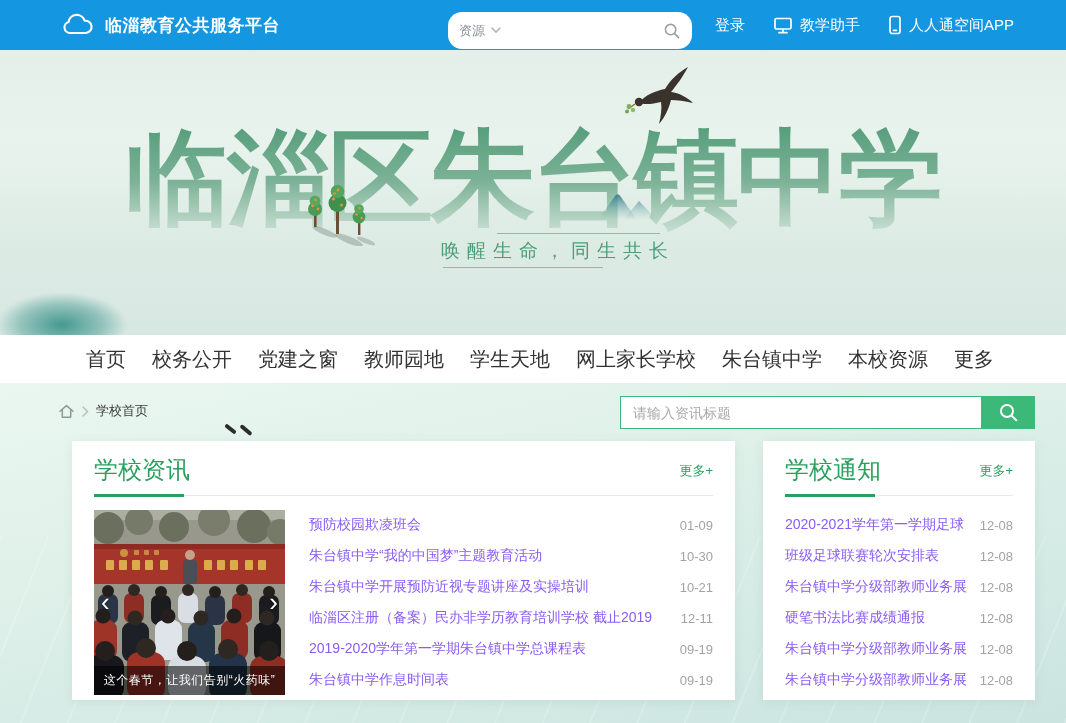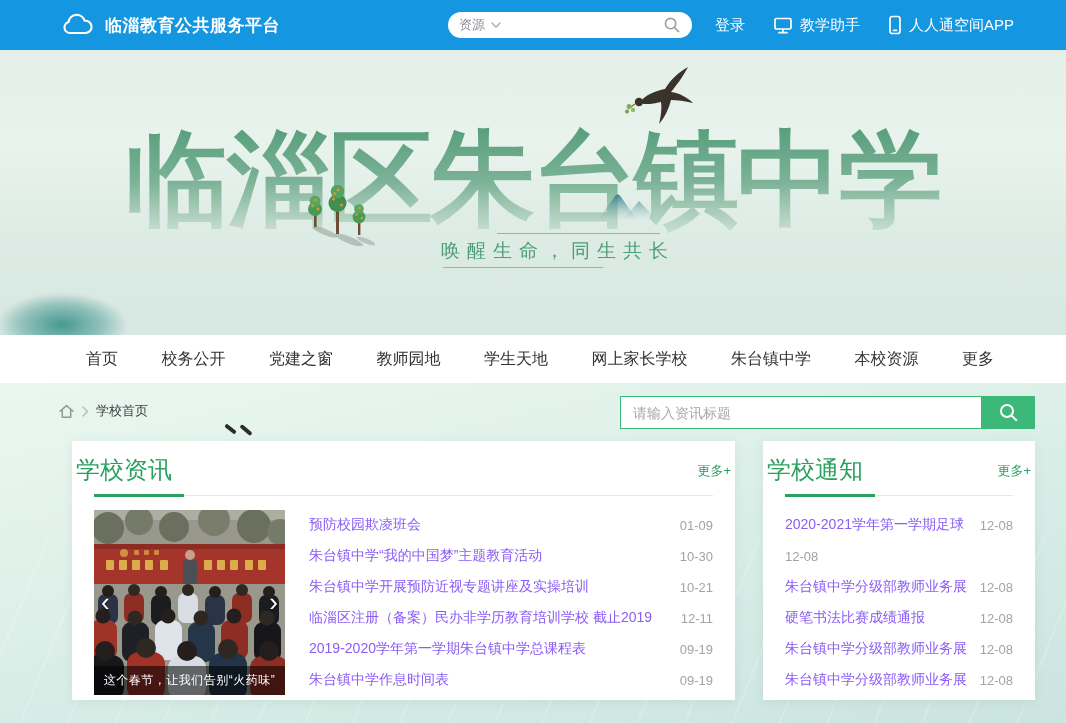--- a/index.html
+++ b/index.html
@@ -5,53 +5,53 @@
   html,body{margin:0;padding:0;}
   body{width:1066px;height:723px;overflow:hidden;background:#fff;
        font-family:"Liberation Sans","DejaVu Sans",sans-serif;}
   a{text-decoration:none;color:inherit;cursor:pointer;justify-content:center;}
   ul{list-style:none;margin:0;padding:0;}
 
   
   .topbar{position:relative;height:50px;background:#1496e0;display:flex;align-items:center;
           padding-left:62px;box-sizing:border-box;color:#fff;}
   .brand{font-size:17px;font-weight:bold;margin-left:10px;letter-spacing:.5px;}
-  .pill{position:absolute;left:448px;top:12px;width:244px;height:26px;background:#fff;
+  .pill{position:absolute;left:448px;top:12px;width:244px;height:37px;background:#fff;
         border-radius:14px;display:flex;align-items:center;padding:0 11px;box-sizing:border-box;}
   .pill .cat{font-size:13px;color:#8a8f96;cursor:pointer;}
   .pill .chev{margin-left:6px;display:flex;cursor:pointer;}
   .pill .mag{margin-left:auto;display:flex;cursor:pointer;}
   .toplinks{position:absolute;right:52px;top:0;height:50px;display:flex;align-items:center;
             gap:28px;font-size:15px;}
   .toplink{display:flex;align-items:center;gap:7px;color:#fff;}
 
   
   .hero{position:relative;height:285px;overflow:hidden;
         background:linear-gradient(180deg,#e3efe8 0%,#e9f3ed 32%,#dcebe4 68%,#d7e7e2 100%);}
   .hero-title{position:absolute;left:0;right:0;top:64px;text-align:center;
               font-size:104px;font-weight:700;letter-spacing:-2px;line-height:1.25;
-              font-family:Liberation Sans, sans-serif;color:#76ad92;}
+              font-family:Liberation Serif, serif;color:#76ad92;}
   @supports ((-webkit-background-clip:text) or (background-clip:text)){
     .hero-title{background:linear-gradient(180deg,#4e9a76 0%,#7cb297 52%,#c6ddd0 90%,#d7e7e0 100%);
                 -webkit-background-clip:text;background-clip:text;color:transparent;}
   }
   .hill{position:absolute;left:-28px;top:222px;width:180px;height:85px;
         background:radial-gradient(ellipse 50% 52% at 50% 62%,rgba(56,146,137,.92) 0%,
                    rgba(56,146,137,.42) 46%,rgba(56,146,137,0) 72%);filter:blur(1px);}
   .slogan-line-top{position:absolute;left:497px;top:183px;width:163px;height:1px;background:#8abfa4;}
   .slogan-line-bottom{position:absolute;left:443px;top:217px;width:160px;height:1px;background:#8abfa4;}
   .slogan{position:absolute;left:398px;top:188px;width:320px;text-align:center;
           font-size:19px;letter-spacing:7px;color:#4f9e78;}
   .deco{position:absolute;}
 
   
   .mainnav{height:48px;background:#fff;}
   .mainnav ul{display:flex;justify-content:space-between;align-items:center;height:48px;
               padding:0 72px 0 86px;}
-  .mainnav a{font-size:16px;color:#333;}
+  .mainnav a{font-size:20px;color:#333;}
 
   
   .content{position:relative;height:340px;
            background:linear-gradient(168deg,#eaf7f0 0%,#e1f2ea 30%,#d7ece6 60%,#cbe4e0 100%);}
   .content::after{content:"";position:absolute;left:0;right:0;top:45%;bottom:0;z-index:0;
            background:repeating-linear-gradient(112deg,rgba(255,255,255,.17) 0 2px,
                       rgba(255,255,255,0) 2px 44px);pointer-events:none;}
   .crumbs{position:absolute;left:58px;top:19px;display:flex;align-items:center;gap:7px;
           font-size:13px;color:#3d3d3d;z-index:2;}
   .crumb-sep{display:flex;}
@@ -65,21 +65,21 @@
           background:#fff;padding:0 12px;font-size:14px;color:#333;outline:none;min-width:0;
           font-family:inherit;}
   .searchbox input::placeholder{color:#a8a8a8;}
   .searchbox button{width:53px;height:33px;background:#3cb878;border:none;cursor:pointer;
           display:flex;align-items:center;justify-content:center;padding:0;}
 
   .panel{position:absolute;top:58px;height:259px;background:#fff;z-index:2;
          box-shadow:0 2px 10px rgba(40,90,70,.08);box-sizing:border-box;}
   .panel-news{left:72px;width:663px;}
   .panel-notice{left:763px;width:272px;}
-  .panel-head{display:flex;justify-content:space-between;align-items:flex-end;padding:15px 4px 0;gap:22px;}
+  .panel-head{display:flex;justify-content:space-between;align-items:flex-end;padding:15px 22px 0;gap:22px;}
   .panel-title{font-size:24px;color:#2aa05f;line-height:1.15;}
   .more{font-size:13px;color:#2aa05f;padding-bottom:4px;}
   .divider{position:relative;margin:10px 22px 0;height:3px;}
   .divider::before{content:"";position:absolute;left:0;top:0;width:90px;height:3px;background:#2aa05f;}
   .divider::after{content:"";position:absolute;left:90px;right:0;top:1px;height:1px;background:#e8e8e8;}
   .panel-body{display:flex;padding:13px 22px 0;gap:24px;}
 
   .carousel{position:relative;width:191px;height:185px;flex:none;overflow:hidden;cursor:pointer;}
   .carousel svg{display:block;}
   .caption{position:absolute;left:0;right:0;bottom:0;height:29px;background:rgba(0,0,0,.55);
@@ -412,20 +412,21 @@
     <div class="divider"></div>
     <div class="panel-body">
       <ul class="rows">
 
           <li>
             <span class="row-title">2020-2021学年第一学期足球</span>
             <span class="row-date">12-08</span>
           </li>
 
           <li>
+            <span class="row-title">班级足球联赛轮次安排表</span>
             <span class="row-date">12-08</span>
           </li>
 
           <li>
             <span class="row-title">朱台镇中学分级部教师业务展</span>
             <span class="row-date">12-08</span>
           </li>
 
           <li>
             <span class="row-title">硬笔书法比赛成绩通报</span>

